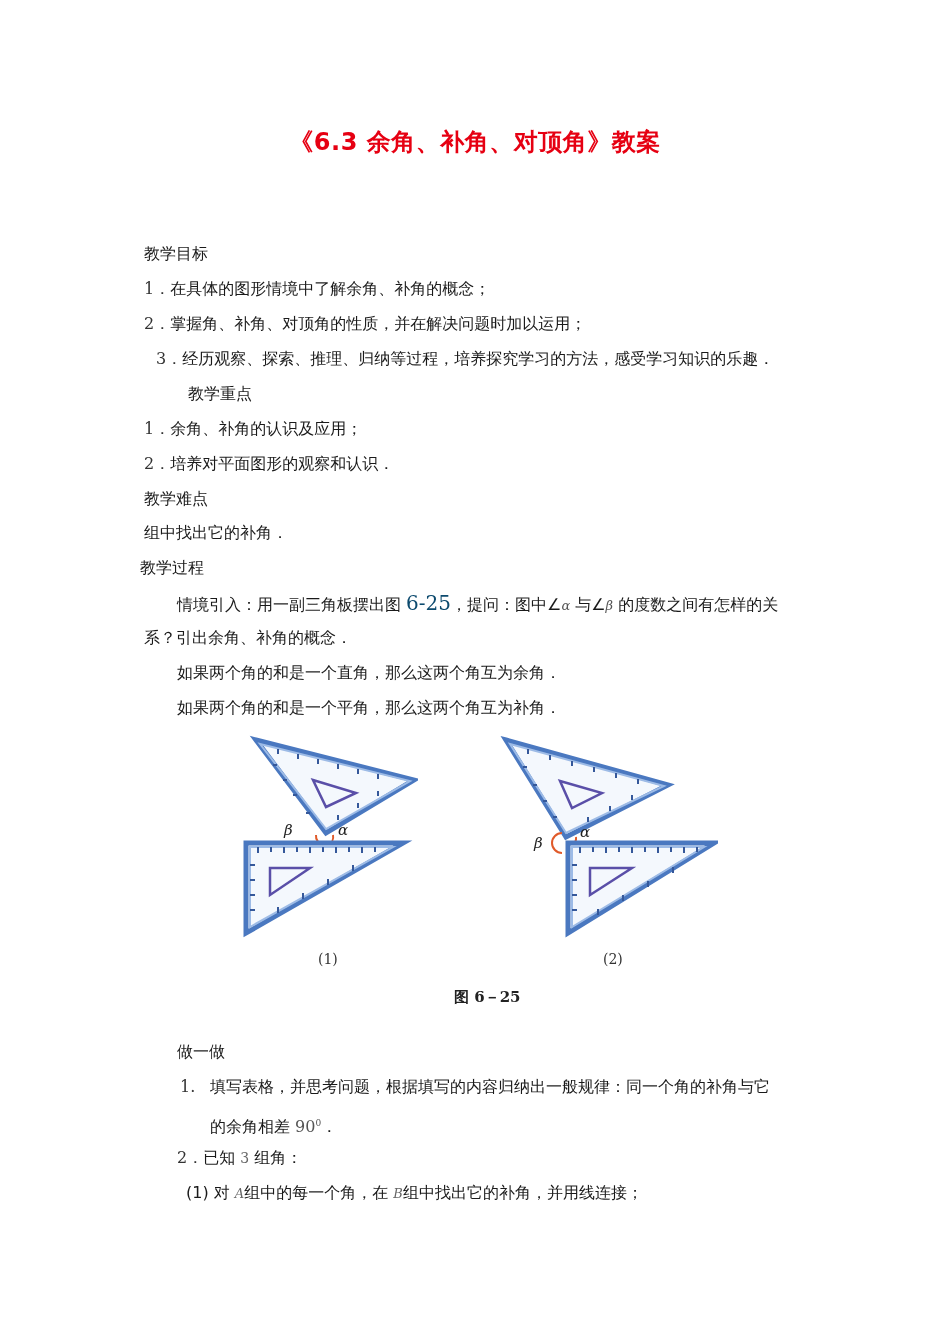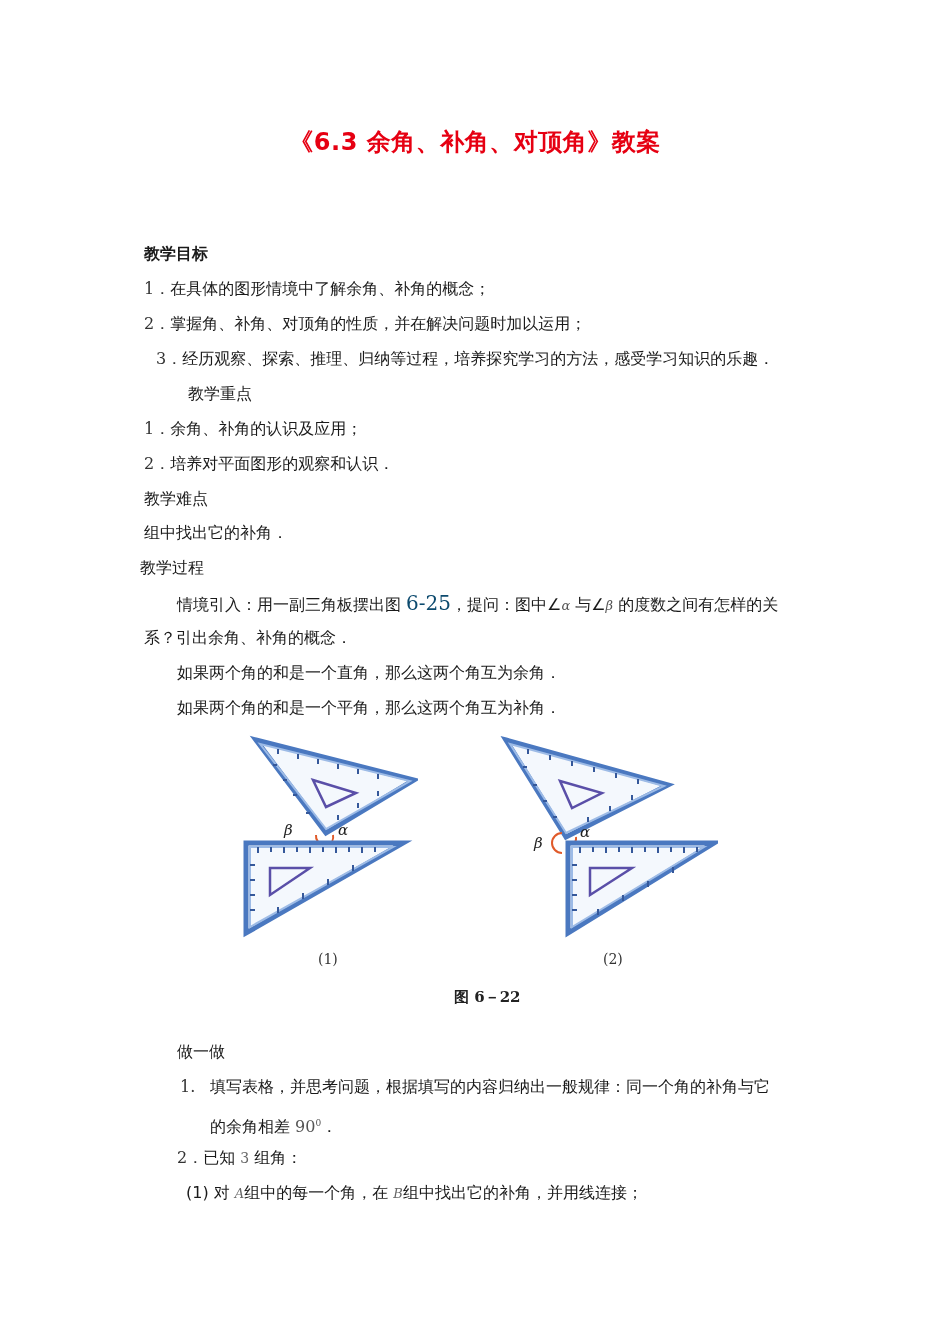--- a/index.html
+++ b/index.html
@@ -28,21 +28,21 @@
     .caption-main {
       position: absolute; font-family: "DejaVu Serif", "Liberation Serif", serif;
       font-size: 15px; font-weight: bold; color: #222;
     }
   </style>
 </head>
 <body>
 
 <div class="title">《6.3 余角、补角、对顶角》教案</div>
 
-<div class="line" style="left:144px;top:244px;font-weight:bold;">教学目标</div>
+<div class="line" style="left:144px;top:244px;">教学目标</div>
 <div class="line" style="left:144px;top:279px;">
   <span class="num">1．</span><span>在具体的图形情境中了解余角、补角的概念；</span>
 </div>
 <div class="line" style="left:144px;top:314px;">
   <span class="num">2．</span><span>掌握角、补角、对顶角的性质，并在解决问题时加以运用；</span>
 </div>
 <div class="line" style="left:156px;top:349px;">
   <span class="num">3．</span><span>经历观察、探索、推理、归纳等过程，培养探究学习的方法，感受学习知识的乐趣．</span>
 </div>
 
@@ -159,21 +159,21 @@
       <line x1="74" y1="175" x2="79" y2="175"></line>
     <line x1="100" y1="180" x2="100" y2="174"></line>
       <line x1="125" y1="166" x2="125" y2="160"></line>
       <line x1="150" y1="152" x2="150" y2="146"></line>
       <line x1="175" y1="138" x2="175" y2="132"></line>
   </g>
 </svg>
 
 <div class="caption-sub" style="left:318px;top:951px;">(1)</div>
 <div class="caption-sub" style="left:603px;top:951px;">(2)</div>
-<div class="caption-main" style="left:454px;top:988px;">图 6－22</div>
+<div class="caption-main" style="left:454px;top:988px;">图 6－25</div>
 
 <div class="line" style="left:177px;top:1042px;">做一做</div>
 <div class="line" style="left:180px;top:1077px;">
   <span class="num" style="display:inline-block;width:30px;">1.</span><span>填写表格，并思考问题，根据填写的内容归纳出一般规律：同一个角的补角与它</span>
 </div>
 <div class="line" style="left:210px;top:1113px;text-align:right;">
   <span>的余角相差 </span><span class="num" style="color:#555;">90</span><sup class="num" style="font-size:9px;color:#555;">0</sup><span>．</span>
 </div>
 <div class="line" style="left:177px;top:1148px;">
   <span class="num">2．</span><span>已知 </span><span class="num" style="color:#666;font-size:14px;">3</span><span> 组角：</span>

